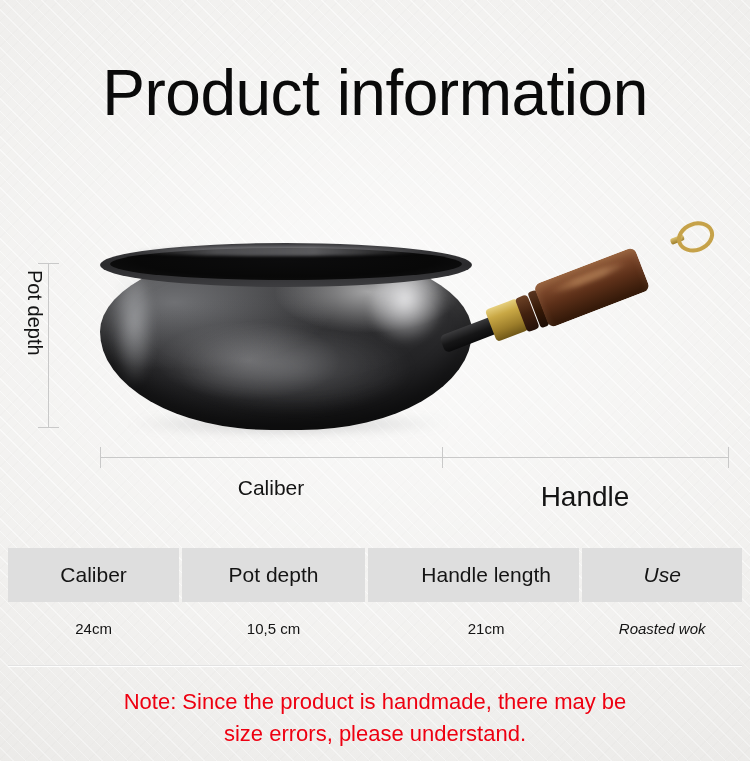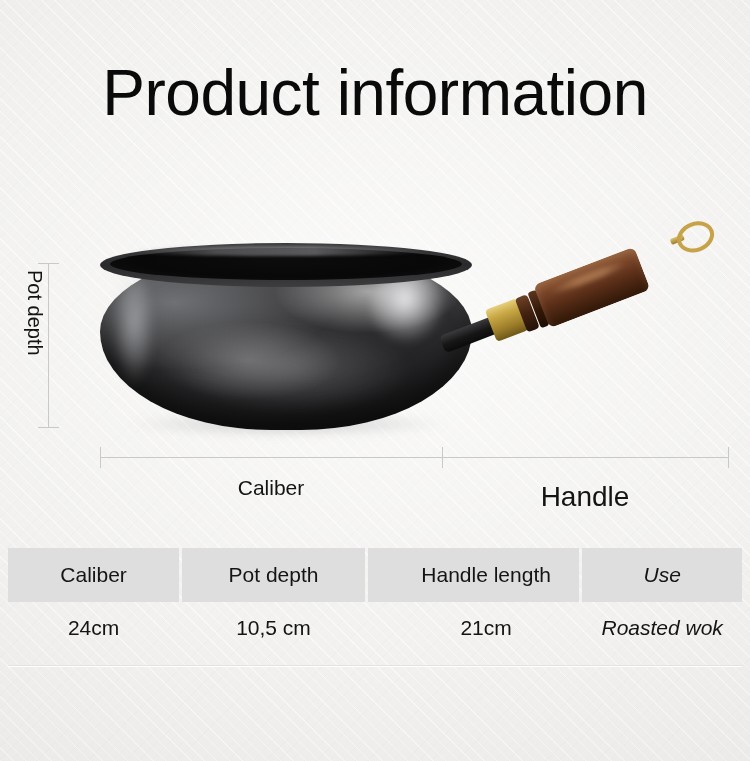--- a/index.html
+++ b/index.html
@@ -283,21 +283,21 @@
   }
   .spec-vals {
     display: flex;
     height: 52px;
     gap: 3px;
   }
   .spec-vals .cell {
     display: flex;
     align-items: center;
     justify-content: center;
-    font-size: 21px;
+    font-size: 15px;
     color: #141414;
   }
   .col0 { width: 178px; }
   .col1 { width: 190px; }
   .col2 { width: 194px; padding-left: 25px; }
   .col3 { width: 166px; font-style: italic; }
 
   .divider {
     position: absolute;
     left: 8px; top: 665px;
@@ -370,13 +370,17 @@
     <div class="spec-vals">
       <div class="cell col0">24cm</div>
       <div class="cell col1">10,5 cm</div>
       <div class="cell col2">21cm</div>
       <div class="cell col3">Roasted wok</div>
     </div>
   </div>
 
   <div class="divider"></div>
 
+  <div class="note">
+    <div>Note: Since the product is handmade, there may be</div>
+    <div>size errors, please understand.</div>
+  </div>
 </div>
 
 </body></html>

